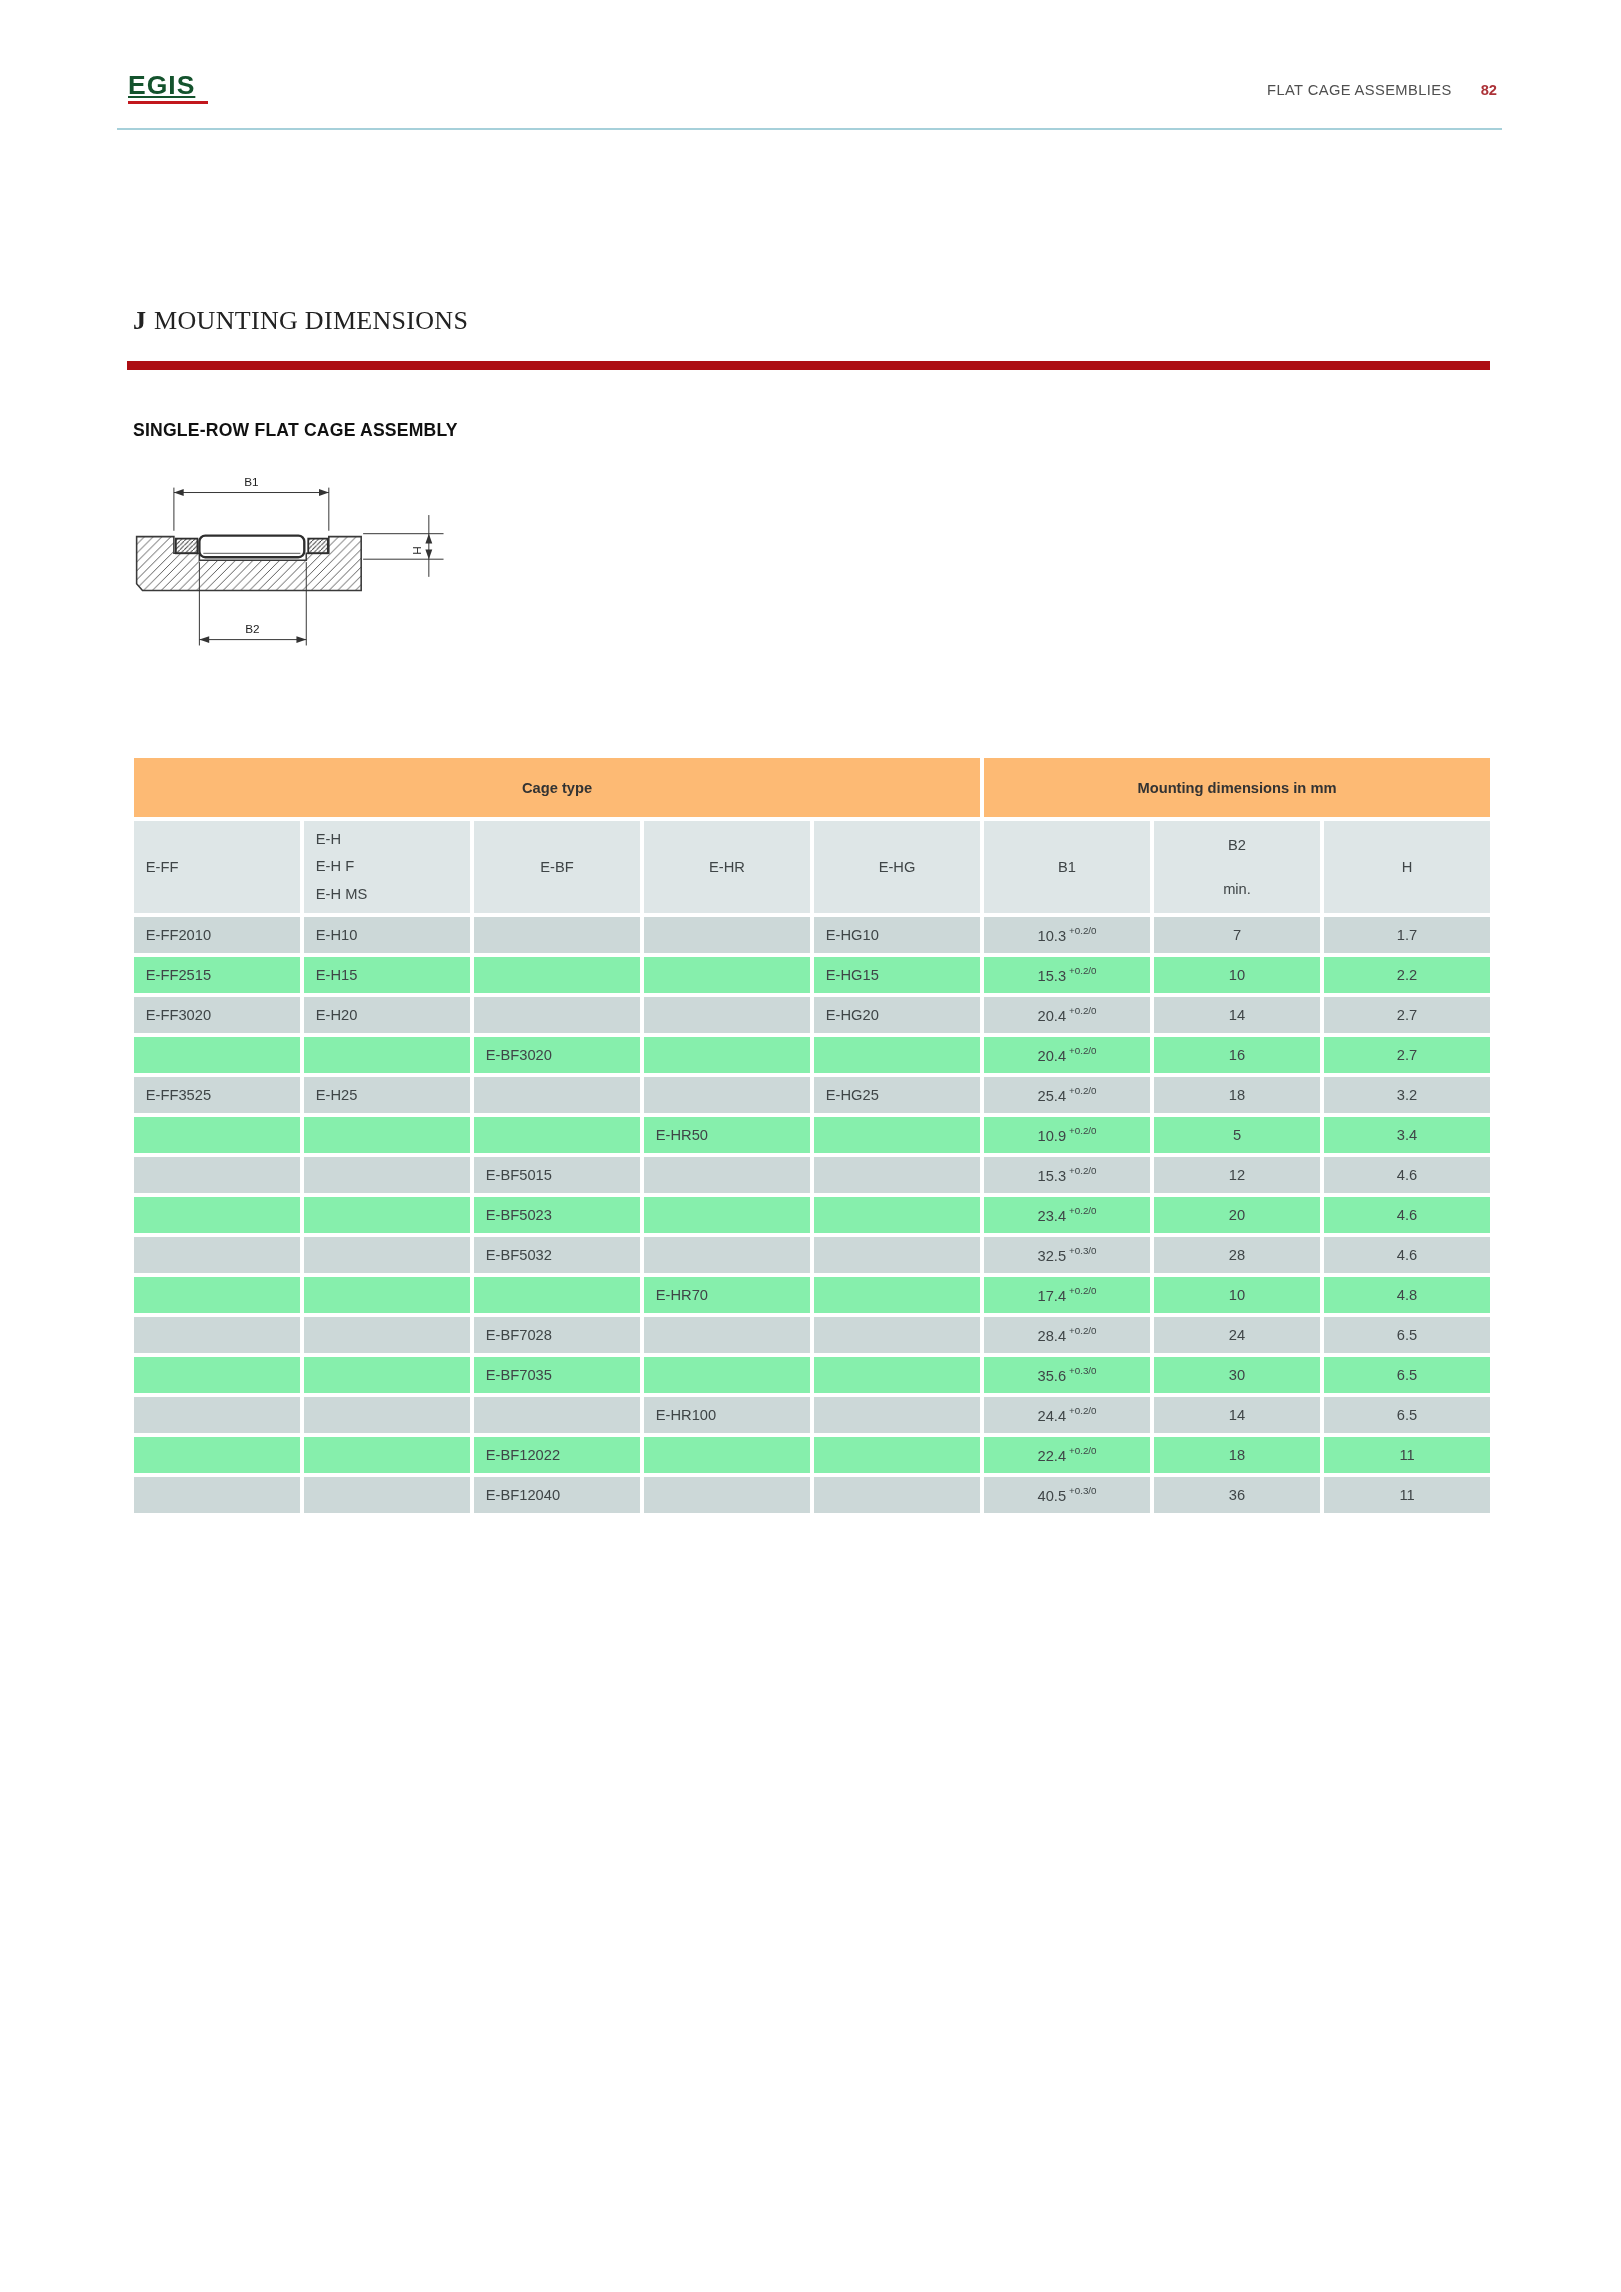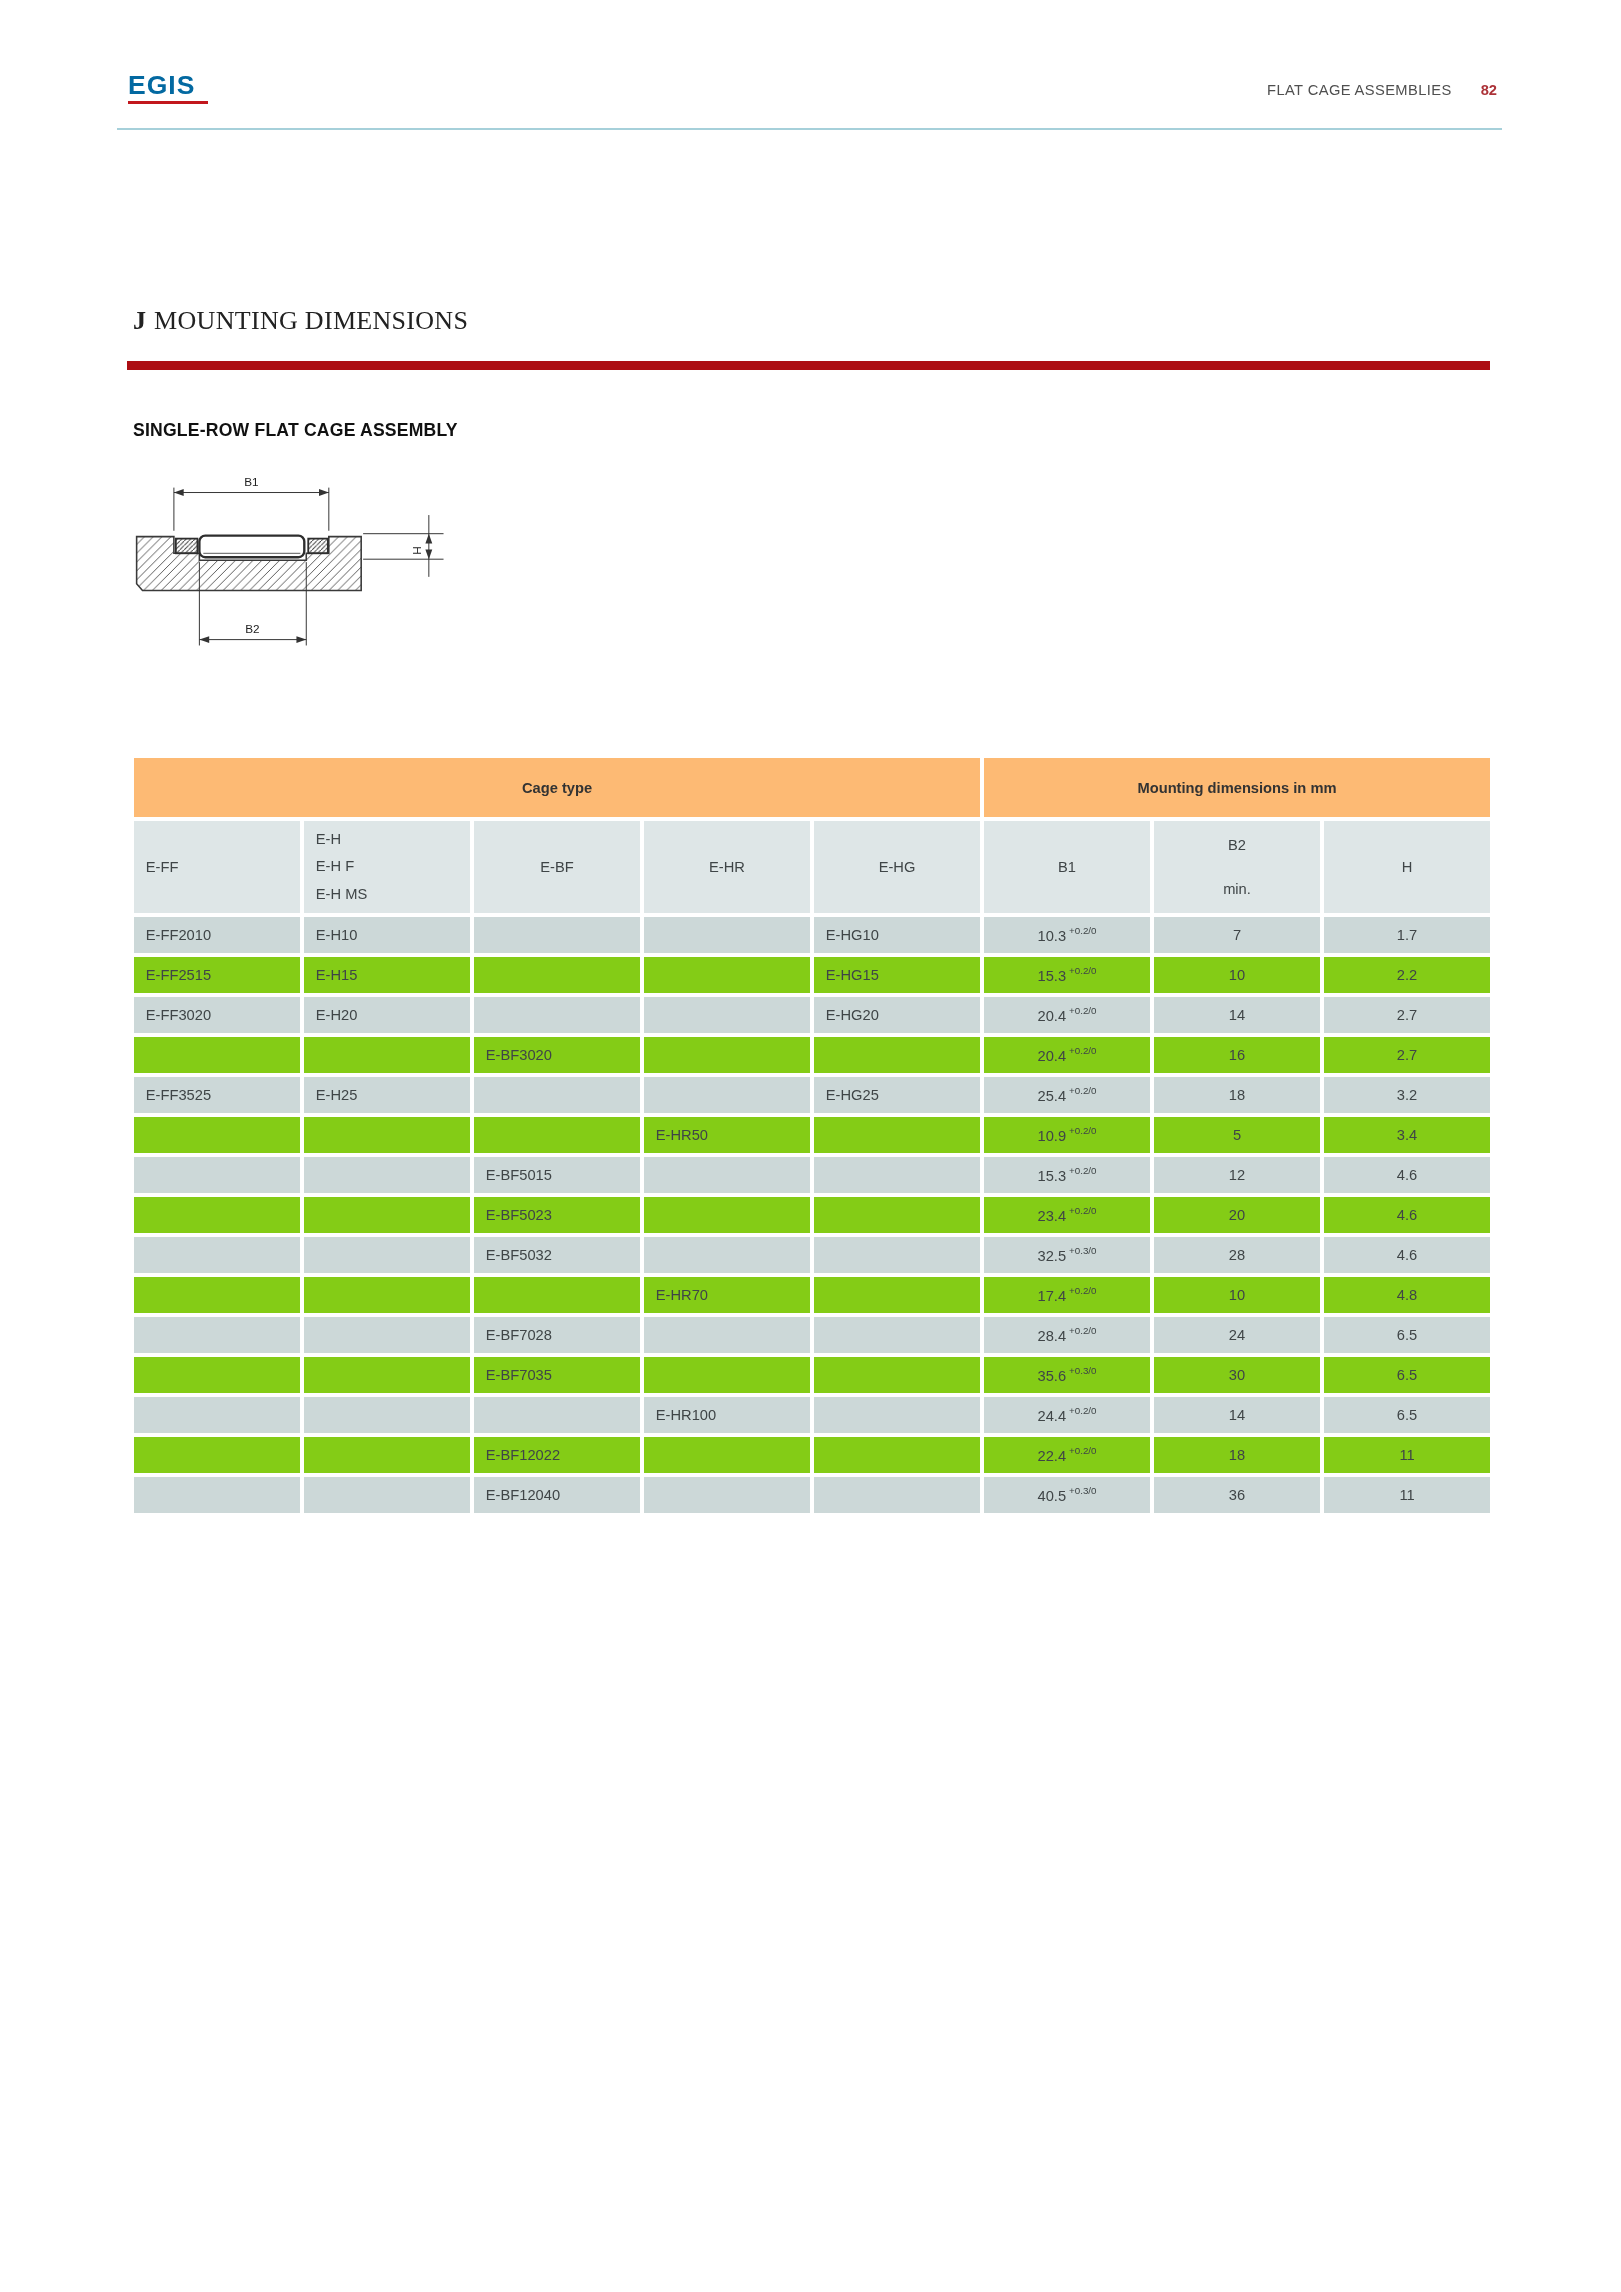--- a/index.html
+++ b/index.html
@@ -4,22 +4,22 @@
 <style>
   html,body{margin:0;padding:0;}
   body{
     width:1621px;height:2293px;position:relative;background:#ffffff;
     font-family:"Liberation Sans", sans-serif;color:#3f4547;
     overflow:hidden;
   }
   
   .logo{position:absolute;left:128px;top:73px;width:88px;}
   .logo-text{
-    font-weight:900;font-size:26.5px;line-height:25.5px;color:#0369a1;
-    letter-spacing:1px;font-style:normal;margin-top:48px;
+    font-weight:900;font-size:26.5px;line-height:25.5px;color:#14532d;
+    letter-spacing:1px;text-decoration:underline;font-style:normal;margin-top:48px;
   }
   .logo-bar{width:80px;height:3.9px;background:#c2171d;margin-top:2px;}
   .header-right{
     position:absolute;top:82px;right:124px;display:flex;align-items:baseline;gap:29px;justify-content:space-between;
   }
   .header-title{font-size:14.7px;color:#4f4f4f;letter-spacing:0.4px;}
   .page-number{font-size:14.7px;font-weight:bold;color:#ac3238;}
   .header-rule{position:absolute;top:128px;left:117px;width:1385px;height:2px;background:#a6d0da;}
 
   
@@ -45,21 +45,21 @@
     background:#fdba74;height:63px;text-align:center;
     font-weight:bold;color:#333;vertical-align:middle;
   }
   tr.subhead td{background:#dee6e7;height:96px;vertical-align:middle;}
   tr.subhead td .stack{display:flex;flex-direction:column;align-items:center;}
   tr.subhead td .stack .min-label{margin-top:27.4px;}
   tr.subhead td.al{vertical-align:middle;}
   .eh-lines span{display:block;line-height:27.4px;}
   tbody td{height:40px;vertical-align:middle;}
   tr.dark td{background:#ccd8d8;}
-  tr.light td{background:#84cc16;}
+  tr.light td{background:#86efac;}
   td.al{text-align:left;padding-left:11.8px;}
   td.ac{text-align:center;}
   sup.tol{font-size:9.8px;margin-left:2.9px;position:relative;top:-1px;letter-spacing:0;margin-top:21px;}
 </style>
 </head>
 <body>
 
 <div class="logo">
   <span class="logo-text">EGIS</span>
   <div class="logo-bar"></div>

